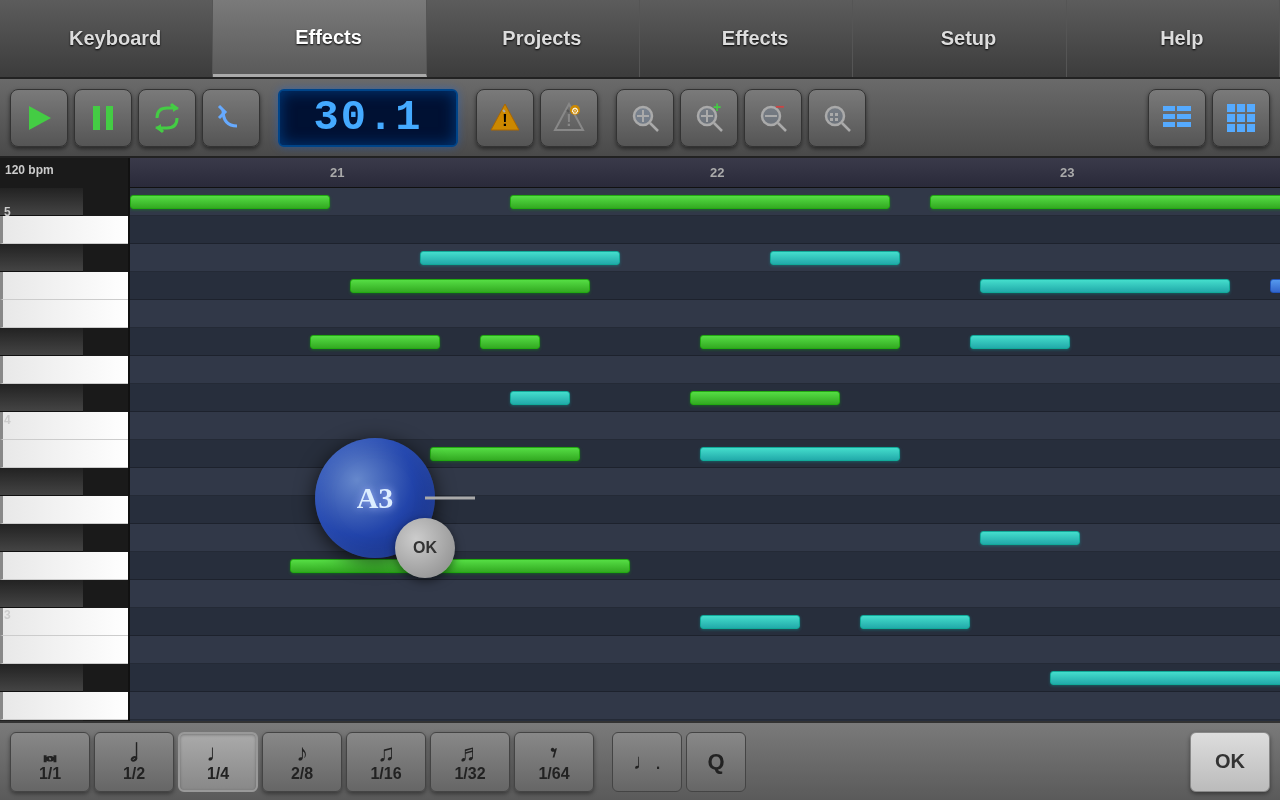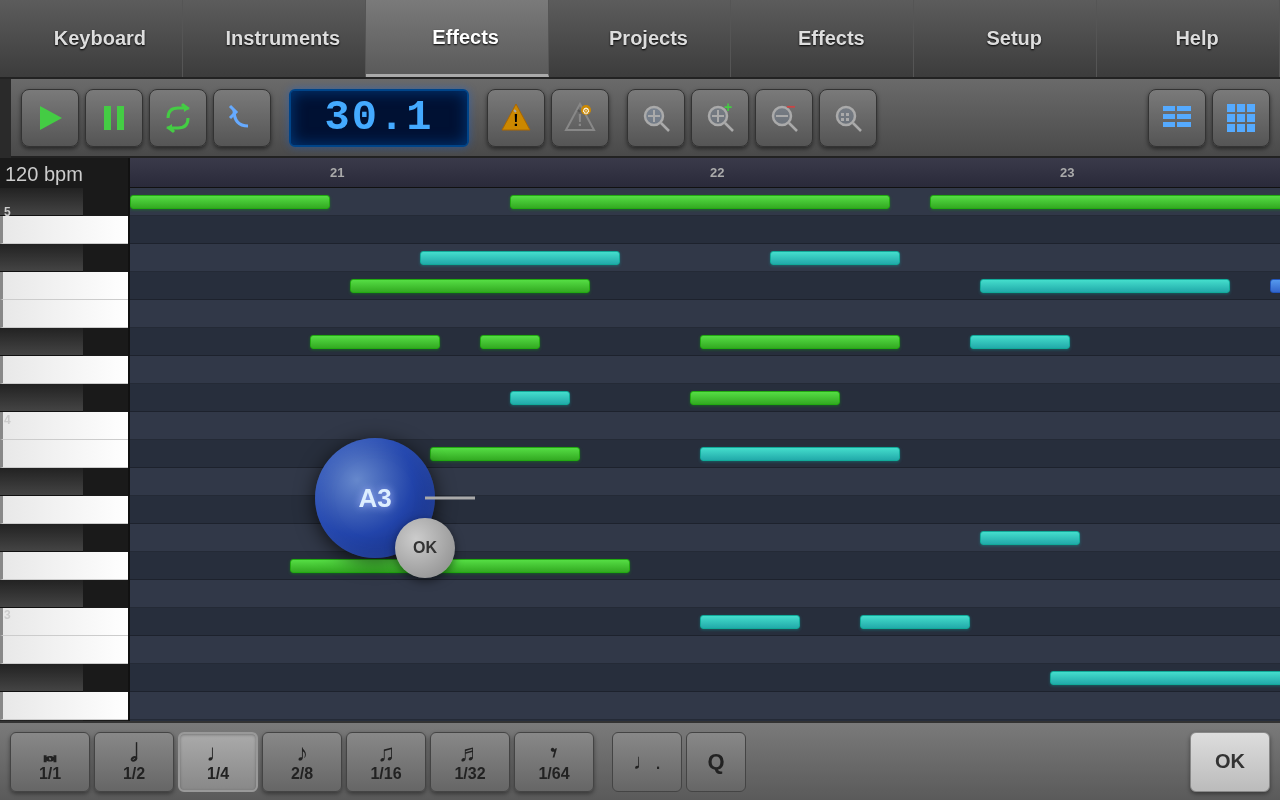--- a/index.html
+++ b/index.html
@@ -34,21 +34,20 @@
 
     
     #toolbar {
       height: 79px;
       background: linear-gradient(to bottom, #6a6a6a, #4a4a4a);
       display: flex;
       align-items: center;
       padding: 16px 10px;
       gap: 6px;
       border-bottom: 2px solid #222;
-      margin-left: 11px;
     }
     .toolbar-btn {
       width: 58px;
       height: 58px;
       background: linear-gradient(to bottom, #7a7a7a, #555);
       border: 1px solid #333;
       border-radius: 8px;
       display: flex;
       align-items: center;
       justify-content: center;
@@ -89,22 +88,22 @@
       background: #1a1a1a;
       border-right: 2px solid #111;
       position: relative;
       overflow: hidden;
     }
     .bpm-label {
       position: absolute;
       top: 5px;
       left: 5px;
       color: #ccc;
-      font-size: 20px;
-      font-weight: normal;
+      font-size: 12px;
+      font-weight: bold;
       z-index: 10;
     }
 
     
     #track-area {
       flex: 1;
       background: #2d3545;
       position: relative;
       overflow: hidden;
     }
@@ -162,24 +161,25 @@
       border-radius: 50%;
       background: radial-gradient(circle at 35% 35%, #6688cc, #2244aa, #112266);
       box-shadow: 0 4px 20px rgba(0,0,0,0.7), inset 0 0 20px rgba(100,150,255,0.2);
       display: flex;
       align-items: center;
       justify-content: center;
       position: relative;
     }
     .bubble-label {
       color: #ccddf f;
-      font-size: 26px;
+      font-size: 30px;
       font-weight: bold;
       color: #ddeeff;
       text-shadow: 0 0 8px #aabbff;
+      font-family: Liberation Serif, serif;
     }
     .bubble-line {
       position: absolute;
       right: -40px;
       top: 50%;
       width: 50px;
       height: 3px;
       background: #aaa;
       transform: translateY(-50%);
     }
@@ -277,23 +277,20 @@
       font-weight: bold;
       color: #222;
     }
   </style>
 </head>
 <body>
 
 <div id="top-nav">
   <div class="nav-tab">
     <span>Keyboard</span>
-  </div>
-  <div class="nav-tab">
-    <span>Instruments</span>
   </div>
   <div class="nav-tab active">
     <span>Effects</span>
   </div>
   <div class="nav-tab">
     <span>Projects</span>
   </div>
   <div class="nav-tab">
     <span>Effects</span>
   </div>

